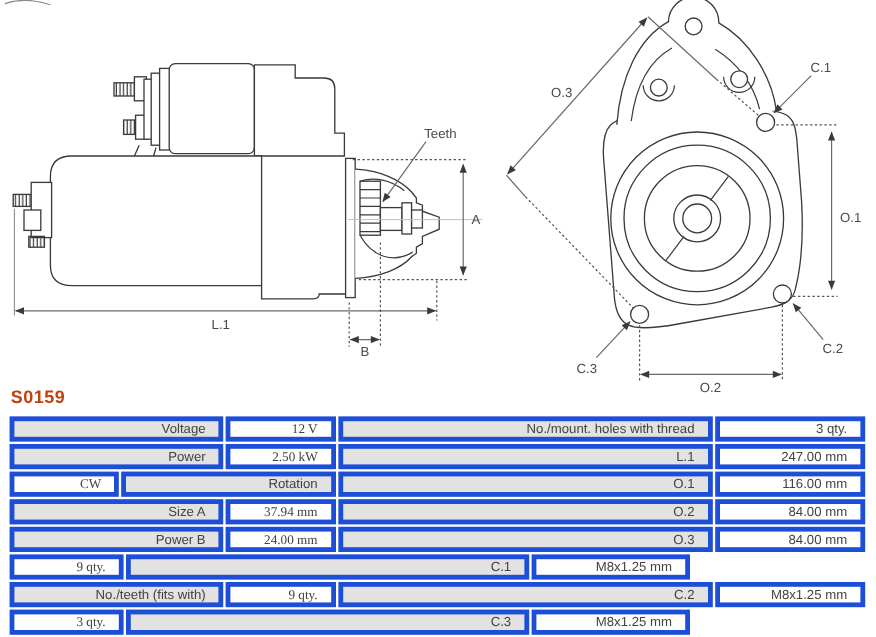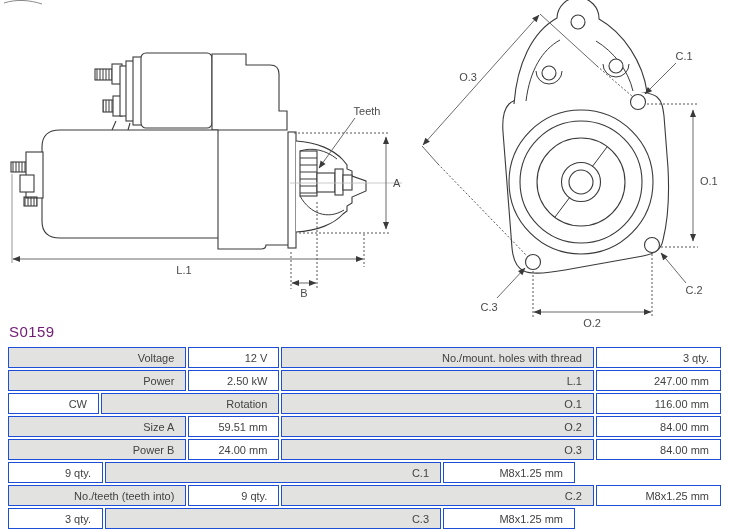--- a/index.html
+++ b/index.html
@@ -1,26 +1,26 @@
 <!DOCTYPE html>
 <html><head>
 <meta charset="utf-8">
 <style>
   html,body{margin:0;padding:0;background:#fff;}
   body{width:730px;height:531px;font-family:"Liberation Sans",sans-serif;position:relative;overflow:hidden;}
   .page{position:relative;width:730px;height:531px;background:#fff;}
   svg.diagram{position:absolute;top:0;left:0;display:block;}
-  .part-number{position:absolute;top:323px;left:9px;font-size:15px;font-weight:normal;color:#701a75;letter-spacing:.4px;}
+  .part-number{position:absolute;top:323px;left:9px;font-size:15px;font-weight:bold;color:#c2410c;letter-spacing:.4px;}
   .spec-table{position:absolute;top:347px;left:8px;width:713px;display:flex;flex-direction:column;gap:2px;}
   .spec-row{display:flex;gap:2px;height:21px;}
-  .cell{box-sizing:border-box;border:1px solid #1d4ed8;display:flex;align-items:center;justify-content:flex-end;
+  .cell{box-sizing:border-box;border:4px solid #1d4ed8;display:flex;align-items:center;justify-content:flex-end;
         padding-right:11px;font-size:11px;color:#424242;white-space:nowrap;overflow:hidden;padding-left:32px;}
   .cell.lab{background:#e2e2e0;}
   .cell.val{background:#ffffff;}
-  .c1{width:190px;} .c2{width:95px;} .c3{width:336px;} .c4{width:132px;}
+  .c1{width:190px;} .c2{width:95px;font-family:Liberation Serif, serif;} .c3{width:336px;} .c4{width:132px;}
   text.dlabel{font-size:11px;fill:#4a4a4a;font-family:"Liberation Sans",sans-serif;}
 </style>
 </head>
 <body>
 
 <div class="page">
 
   <svg class="diagram" width="730" height="334" viewBox="0 0 730 334" fill="none">
     <defs>
       <pattern id="thr" width="3" height="14" patternUnits="userSpaceOnUse">
@@ -166,37 +166,37 @@
         <div class="cell val c4">247.00 mm</div>
       </div>
       <div class="spec-row">
         <div class="cell val c2">CW</div>
         <div class="cell lab c1">Rotation</div>
         <div class="cell lab c3">O.1</div>
         <div class="cell val c4">116.00 mm</div>
       </div>
       <div class="spec-row">
         <div class="cell lab c1">Size A</div>
-        <div class="cell val c2">59.51 mm</div>
+        <div class="cell val c2">37.94 mm</div>
         <div class="cell lab c3">O.2</div>
         <div class="cell val c4">84.00 mm</div>
       </div>
       <div class="spec-row">
         <div class="cell lab c1">Power B</div>
         <div class="cell val c2">24.00 mm</div>
         <div class="cell lab c3">O.3</div>
         <div class="cell val c4">84.00 mm</div>
       </div>
       <div class="spec-row">
         <div class="cell val c2">9 qty.</div>
         <div class="cell lab c3">C.1</div>
         <div class="cell val c4">M8x1.25 mm</div>
       </div>
       <div class="spec-row">
-        <div class="cell lab c1">No./teeth (teeth into)</div>
+        <div class="cell lab c1">No./teeth (fits with)</div>
         <div class="cell val c2">9 qty.</div>
         <div class="cell lab c3">C.2</div>
         <div class="cell val c4">M8x1.25 mm</div>
       </div>
       <div class="spec-row">
         <div class="cell val c2">3 qty.</div>
         <div class="cell lab c3">C.3</div>
         <div class="cell val c4">M8x1.25 mm</div>
       </div>
     </div>

